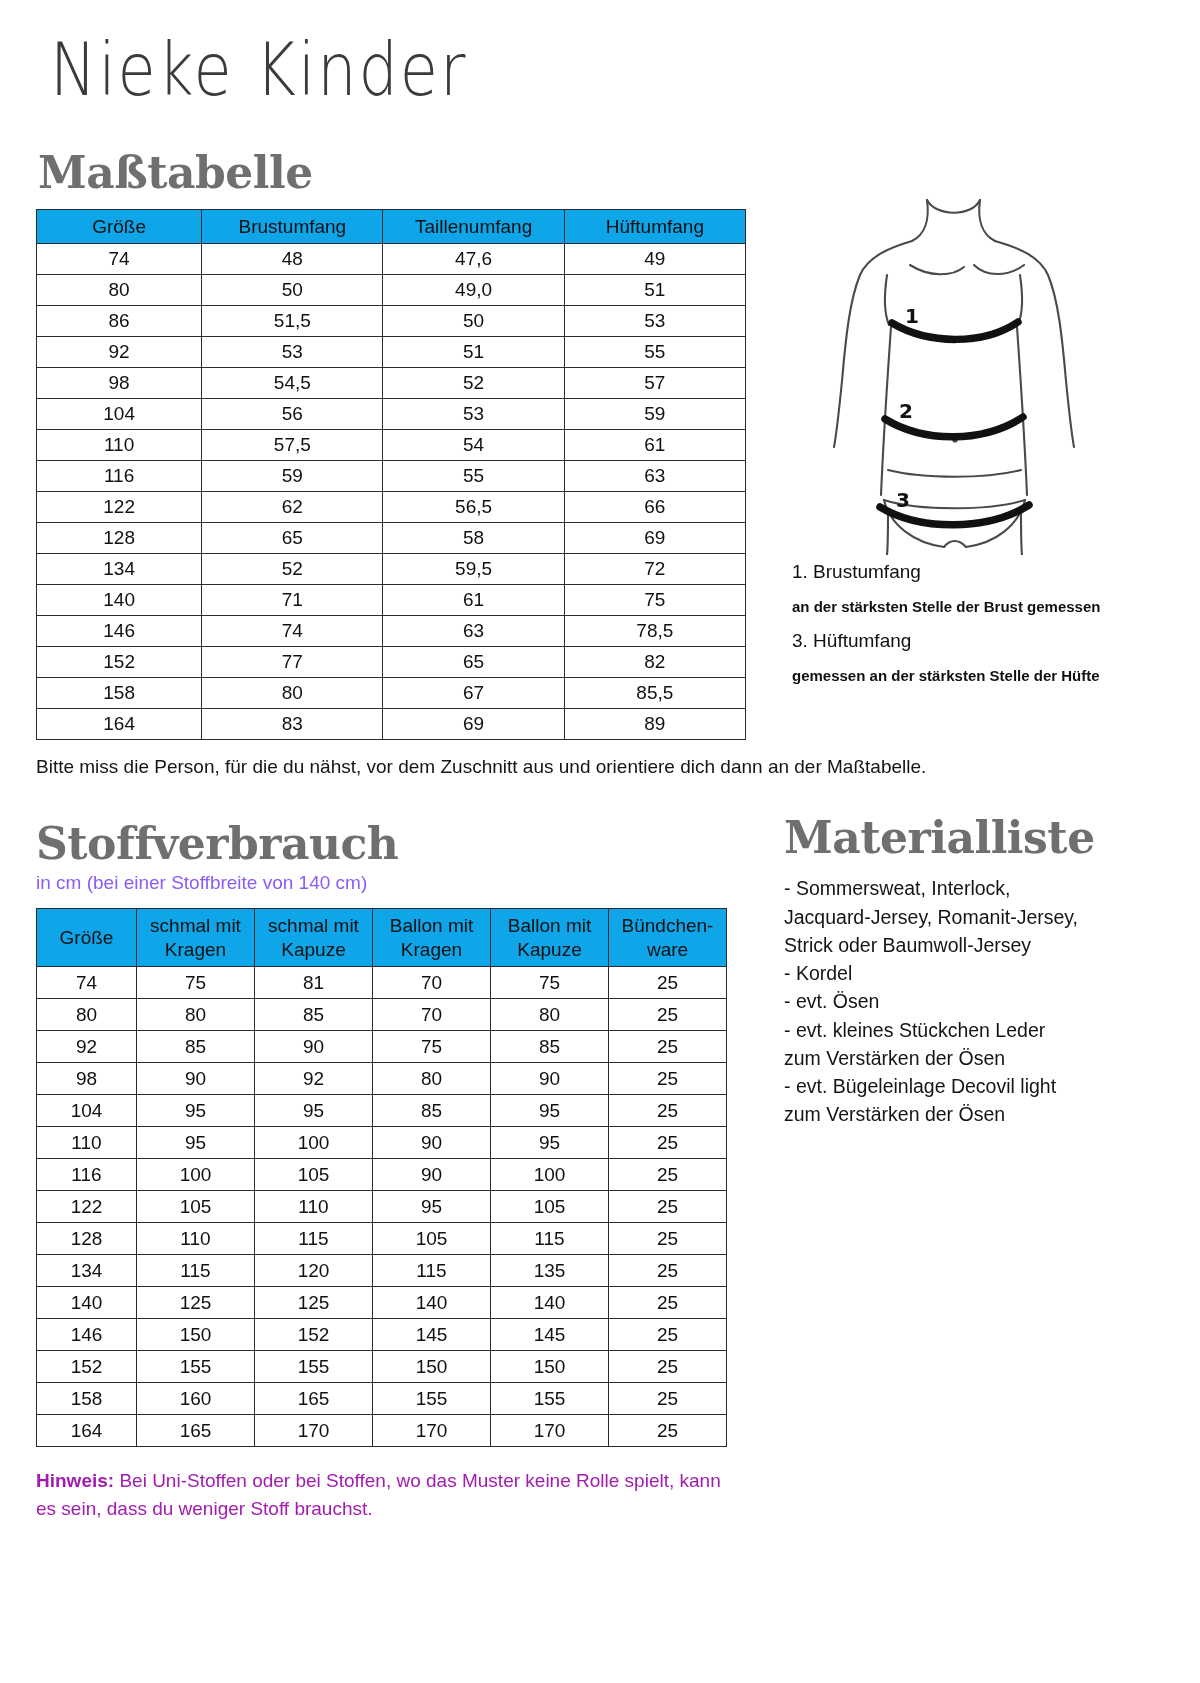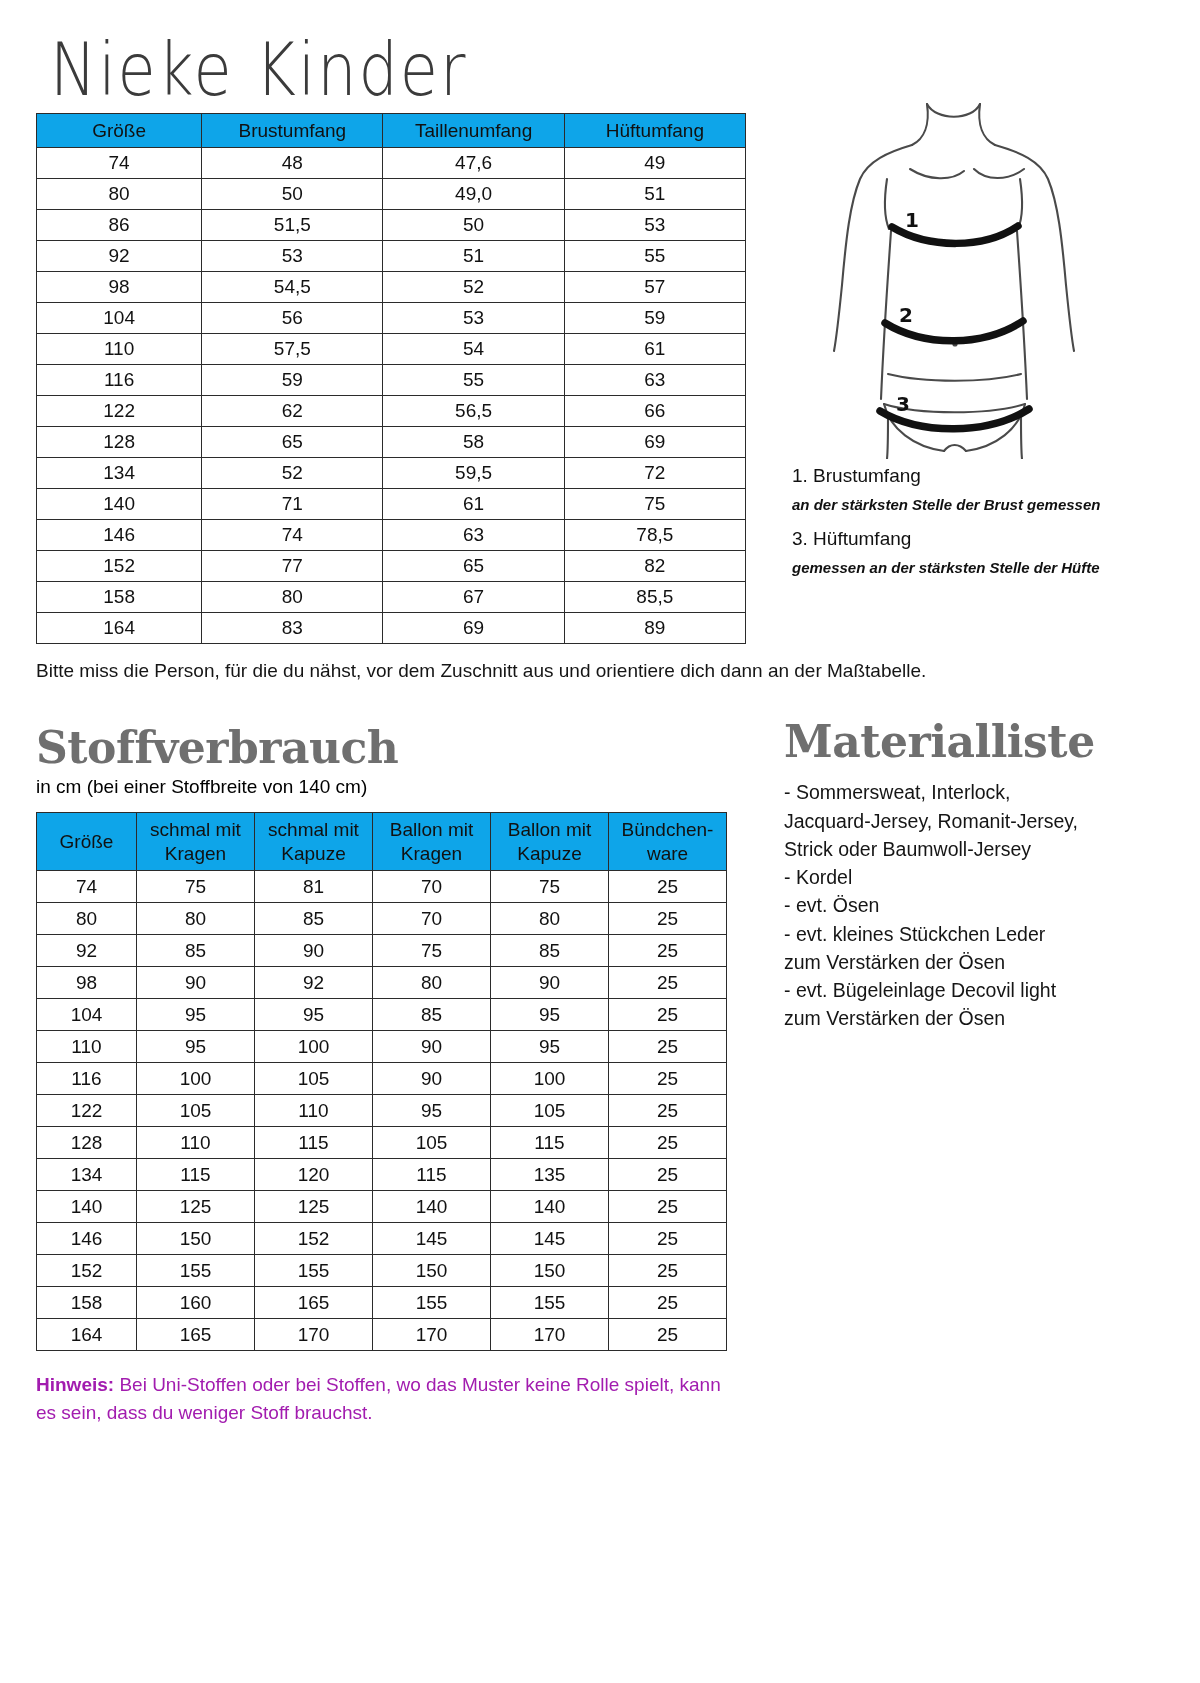--- a/index.html
+++ b/index.html
@@ -40,21 +40,21 @@
     font-family: "DejaVu Serif", serif;
     font-weight: 700;
     font-size: 44px;
     color: #6f6f6f;
     letter-spacing: -0.5px;
     line-height: 1;
   }
 
   .section-sub {
     font-size: 19px;
-    color: #000000;
+    color: #8b5cf6;
     margin-top: 6px;
   }
 
   
   .masstabelle-head { margin: 52px 0 0 2px; }
 
   .top-area {
     position: relative;
     margin-top: 14px;
   }
@@ -119,22 +119,21 @@
   .legend-title {
     font-size: 19px;
     color: #111;
     line-height: 1.2;
   }
   .legend-desc {
     font-size: 15px;
     font-weight: bold;
     color: #111;
     line-height: 1.25;
-    margin-top: 8px;
-    font-style: italic;
+    margin-top: 14px;
   }
 
   
   .bottom-area { position: relative; margin-top: 44px; }
 
   .material-block {
     position: absolute;
     top: -6px;
     left: 748px;
     width: 420px;
@@ -156,20 +155,23 @@
   }
   .footnote b { font-weight: bold; }
 </style>
 </head>
 <body>
 
 <div class="page">
 
   <div class="brand-title">Nieke Kinder</div>
 
+  <div class="masstabelle-head">
+    <div class="section-heading">Maßtabelle</div>
+  </div>
 
   <div class="top-area">
 
     <table class="data" id="measure-table">
       <colgroup>
         <col class="c-size">
           <col class="c-rest">
           <col class="c-rest">
           <col class="c-rest">
       </colgroup>

